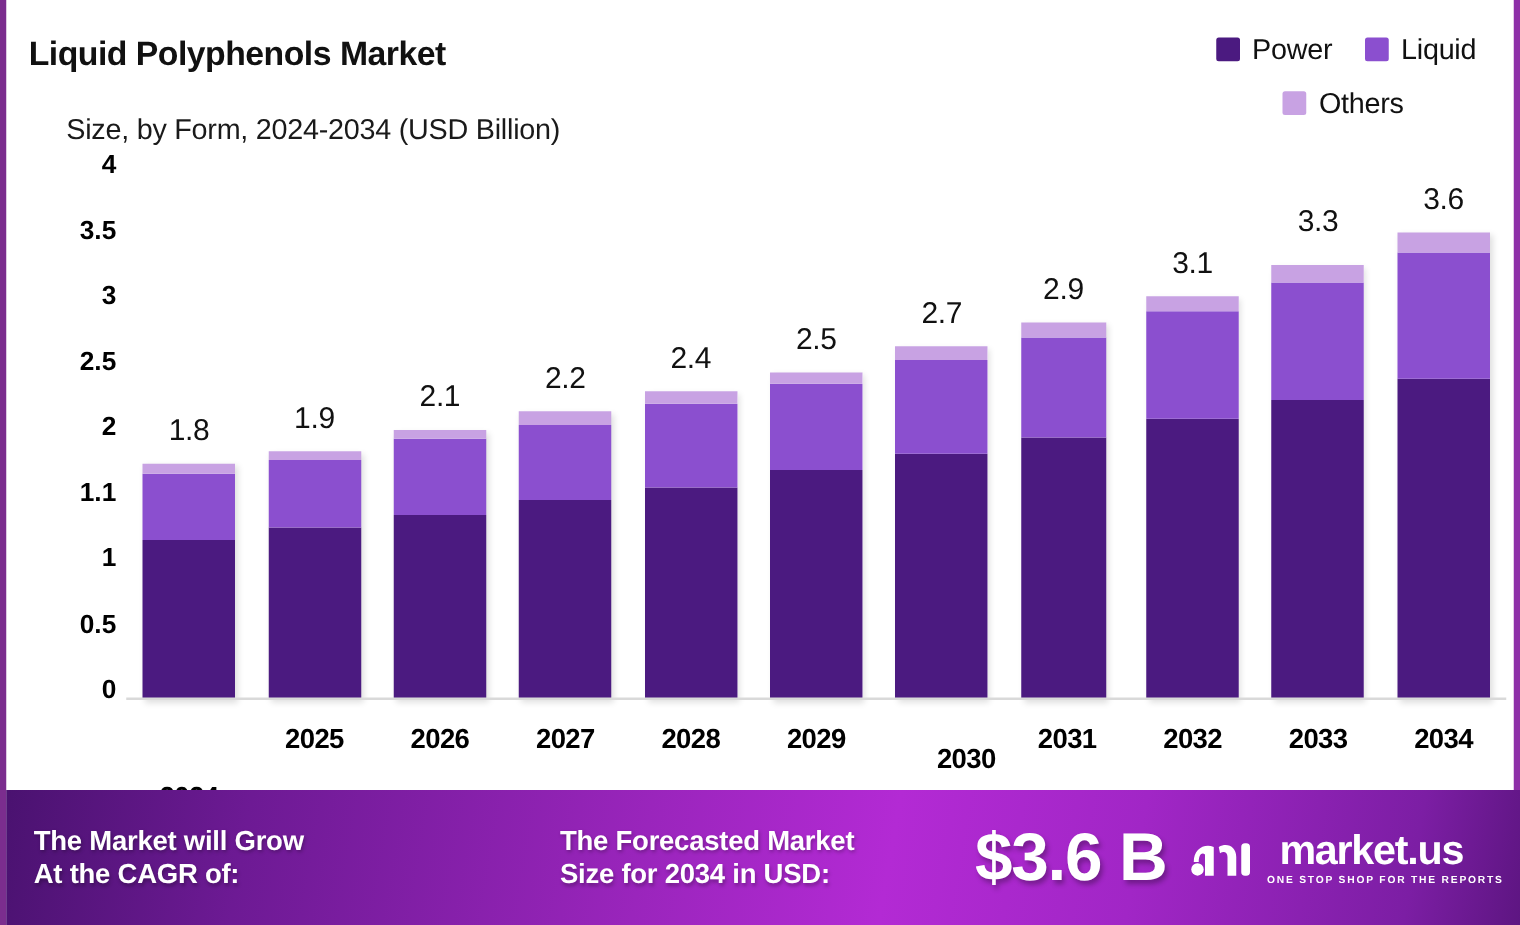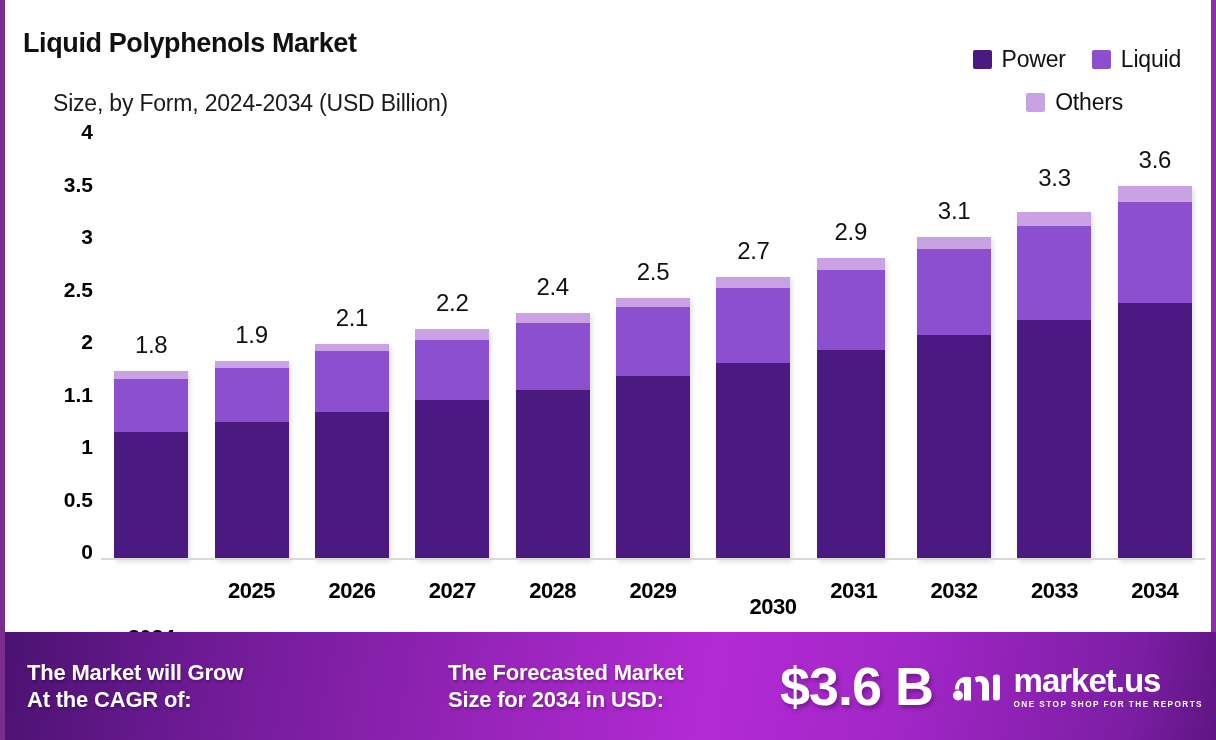--- a/index.html
+++ b/index.html
@@ -24,21 +24,21 @@
     letter-spacing: -0.4px;
   }
   .subtitle {
     position: absolute; left: 48px; top: 90px;
     font-size: 23px; font-weight: 400; color: #1a1a1a;
     letter-spacing: -0.2px;
   }
 
   
   .legend { position: absolute; right: 30px; top: 26px; width: 330px; }
-  .legend-row { display: flex; justify-content: flex-end; gap: 26px; margin-top: 20px; }
+  .legend-row { display: flex; justify-content: flex-end; gap: 26px; }
   .legend-row.second { margin-top: 16px; padding-right: 58px; }
   .legend-item { display: flex; align-items: center; gap: 10px; }
   .legend-swatch { width: 19px; height: 19px; border-radius: 2px; flex: none; }
   .legend-label { font-size: 23px; color: #111; font-weight: 400; letter-spacing: -0.2px; }
 
   
   .plot {
     position: absolute;
     left: 96px; top: 140px;
     width: 1104px; height: 420px;
@@ -87,21 +87,21 @@
   }
   .cagr-txt  { position: absolute; left: 22px;  top: 50%; transform: translateY(-50%); }
   .cagr-val  { position: absolute; left: 298px; top: 50%; transform: translateY(-50%); }
   .fc-txt    { position: absolute; left: 443px; top: 50%; transform: translateY(-50%); }
   .fc-val    { position: absolute; left: 775px; top: 50%; transform: translateY(-50%); font-size: 54px; }
 
   .logo { position: absolute; right: 18px; top: 50%; transform: translateY(-50%);
           display: flex; align-items: center; gap: 11px; }
   .logo-mark { width: 52px; height: 34px; flex: none; }
   .logo-text { display: flex; flex-direction: column; }
-  .logo-name { font-size: 33px; font-weight: 800; letter-spacing: -1px; line-height: 1; color: #fff; }
+  .logo-name { font-size: 33px; font-weight: 800; letter-spacing: -1px; line-height: 1; color: #fff; margin-left: 10px; }
   .logo-tag  { font-size: 8.2px; font-weight: 700; letter-spacing: 1.45px; color: #fff;
                margin-top: 3px; white-space: nowrap; }
 </style>
 </head>
 <body>
 
 <div id="root">
 
   <div class="title">Liquid Polyphenols Market</div>
   <div class="subtitle">Size, by Form, 2024-2034 (USD Billion)</div>

